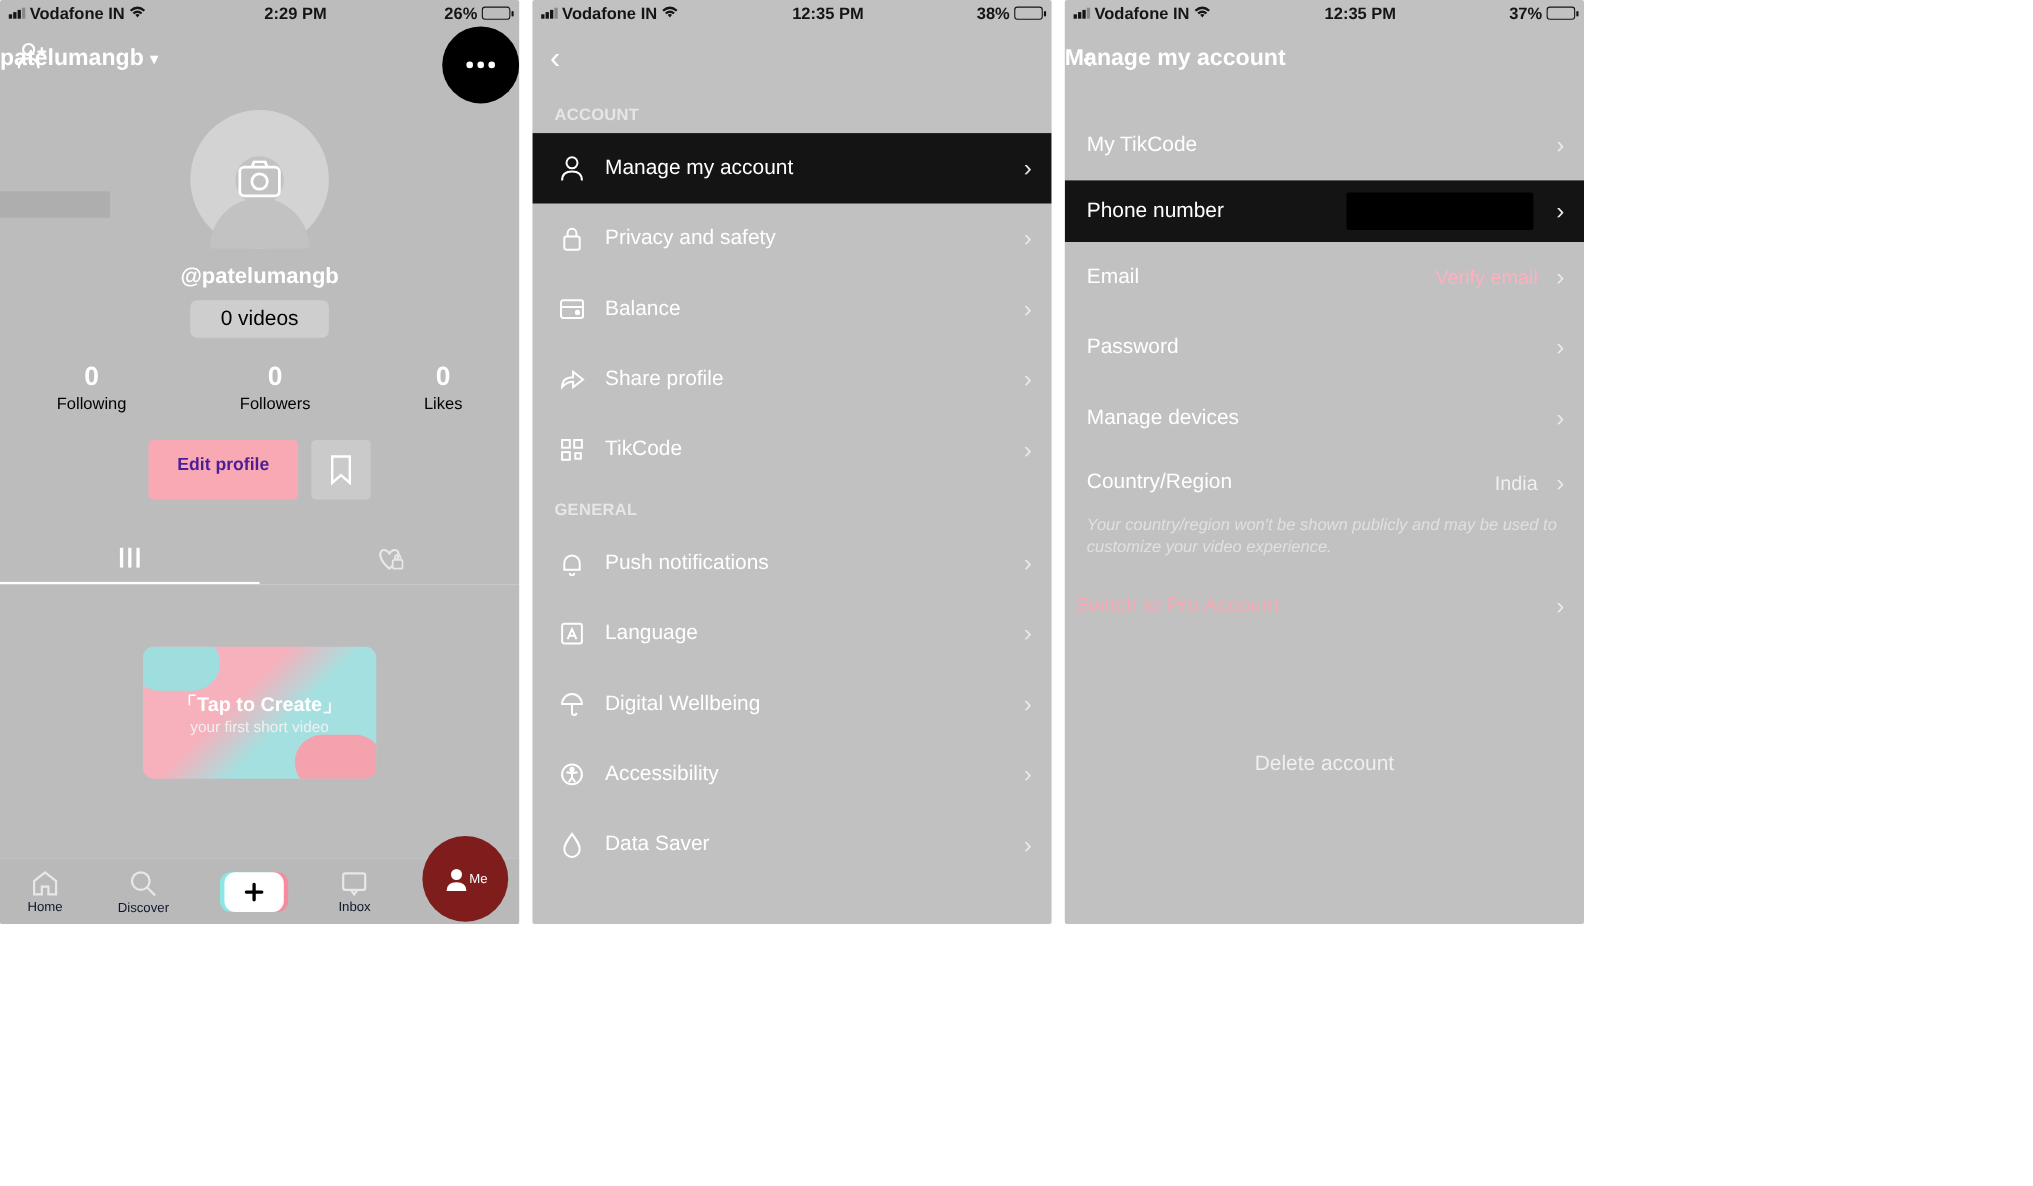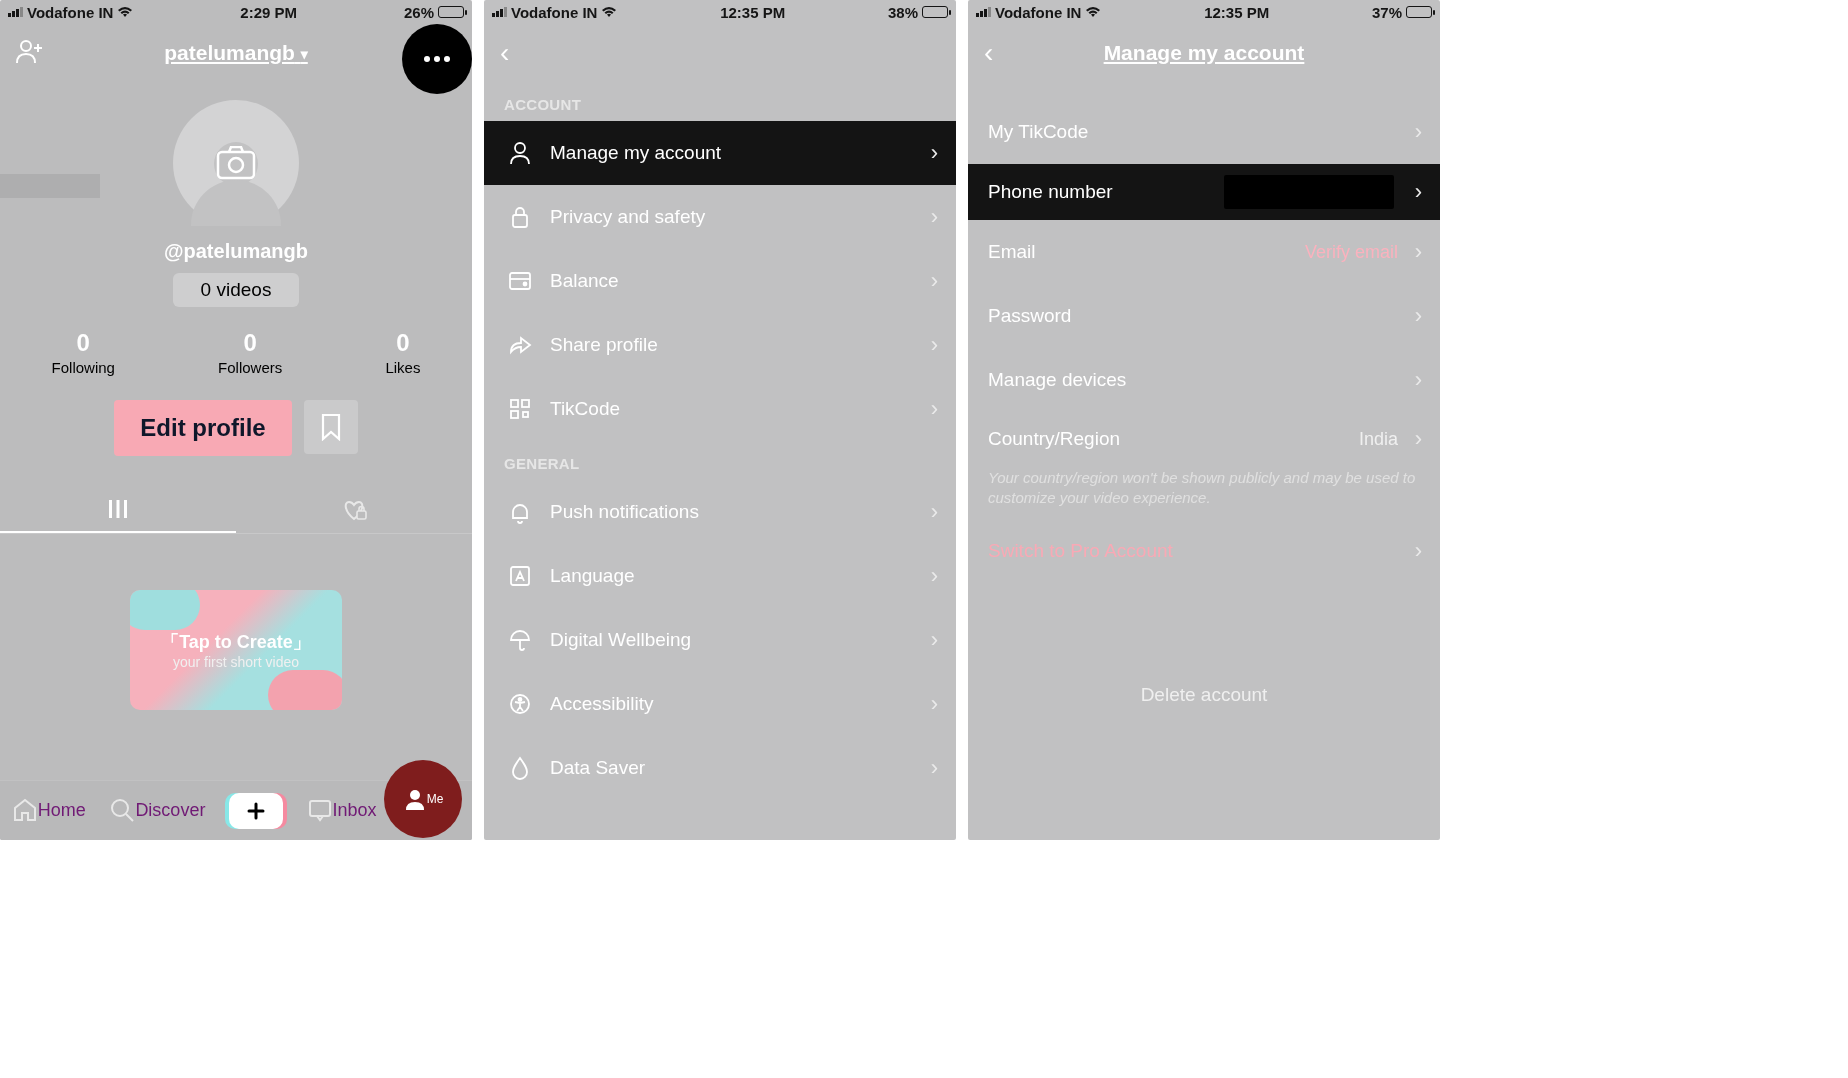--- a/index.html
+++ b/index.html
@@ -50,21 +50,21 @@
   .header {
     height: 58px;
     display: flex;
     align-items: center;
     padding: 0 16px;
     font-size: 21px;
     font-weight: 600;
     color: #fff;
     position: relative;
   }
-  .header .title { position:absolute; left:0; right:0; text-align:center; pointer-events:none;text-decoration:underline;}
+  .header .title { position:absolute; left:0; right:0; text-align:left; pointer-events:none;}
   .back-chevron { font-size: 28px; font-weight:300; }
   .more-circle {
     position:absolute; right:0px; top:0px;
     width:70px; height:70px; background:#000; border-radius:50%;
     display:flex; align-items:center; justify-content:center;
   }
   
   .avatar-wrap{ display:flex; flex-direction:column; align-items:center; padding-top:18px;}
   .avatar {
     width:126px; height:126px; border-radius:50%; background:#d3d3d4;
@@ -75,42 +75,42 @@
   }
   .avatar .head { position:absolute; bottom:40px; width:44px; height:44px; border-radius:50%; background:#c2c2c3;}
   .avatar .cam { position:absolute; }
   .handle { margin-top:14px; font-size:20px; font-weight:600; color:#fff;}
   .vid-pill { margin-top:10px; background:rgba(255,255,255,0.28); padding:6px 28px; border-radius:6px; font-size:19px; color:#000000;}
   .stats { display:flex; width:100%; justify-content:space-around; margin-top:22px;}
   .stat { text-align:center; }
   .stat .num { font-size:24px; font-weight:700; color:#fff;}
   .stat .lbl { font-size:15px; color:#000000; margin-top:2px;}
   .btn-row { display:flex; gap:12px; justify-content:center; margin-top:24px;}
-  .edit-btn { background:#f8a9b4; color:#0f172a; font-size:24px; font-weight:600; padding:14px 26px; border-radius:4px;}
+  .edit-btn { background:#f8a9b4; color:#4c1d95; font-size:16px; font-weight:600; padding:14px 26px; border-radius:4px;}
   .bookmark-btn { width:54px; height:54px; background:rgba(255,255,255,0.22); border-radius:4px; display:flex; align-items:center; justify-content:center;}
   .tab-row { display:flex; margin-top:30px; height:48px; border-bottom:1px solid rgba(255,255,255,0.18);}
   .tab-row .tab { flex:1; display:flex; align-items:center; justify-content:center; }
   .tab-row .tab.active { border-bottom:2px solid #fff;}
   .create-card {
     margin: 56px auto 0; width:212px; height:120px; border-radius:10px;
     background: linear-gradient(135deg,#f6b1bc 0%, #f6b1bc 40%, #a5e0e0 60%, #a5e0e0 100%);
     position:relative; display:flex; flex-direction:column; align-items:center; justify-content:center;
     overflow:hidden;
   }
   .create-card .blob1{position:absolute; top:-10px; left:-10px; width:80px; height:50px; background:#9fdede; border-radius:40px;}
   .create-card .blob2{position:absolute; bottom:-10px; right:-6px; width:80px; height:50px; background:#f3a2ae; border-radius:40px;}
   .create-card .t1{font-size:18px; font-weight:700; color:#fff; z-index:1;}
   .create-card .t2{font-size:14px; color:#f0f0f0; z-index:1;}
   
   .bottomnav {
     position:absolute; bottom:0; left:0; right:0; height:60px;
     display:flex; align-items:center; justify-content:space-around; background:#b9b9ba;
     border-top:1px solid rgba(255,255,255,0.12);
   }
-  .nav-item { display:flex; flex-direction:row; align-items:center; font-size:18px; color:#701a75;}
+  .nav-item { display:flex; flex-direction:column; align-items:center; font-size:12px; color:#0f172a;}
   .nav-item svg{margin-bottom:2px;}
   .plus-btn {
     width:54px; height:36px; background:#fff; border-radius:10px; display:flex; align-items:center; justify-content:center;
     box-shadow: -4px 0 0 #88e8e8, 4px 0 0 #f58aa0;
   }
   .me-circle {
     position:absolute; right:10px; bottom:2px;
     width:78px; height:78px; background:#7f1d1d; border-radius:50%;
     display:flex; flex-direction:row; align-items:center; justify-content:center;
   }
@@ -126,21 +126,21 @@
   .row .icon { width:32px; display:flex; align-items:center; justify-content:center; margin-right:14px;}
   .row .chev { position:absolute; right:18px; color:#eaeaea; font-size:22px; }
   .row .value { margin-left:auto; color:#f0f0f0; font-size:18px; padding-right:22px;}
   .row .value.pink { color:#fbb2be; font-weight:500;}
   .row .redacted { margin-left:auto; width:170px; height:34px; background:#000; border-radius:2px; margin-right:26px;}
   .toggle {
     margin-left:auto; width:54px; height:30px; border-radius:16px; background:#8ae6d6; position:relative;
   }
   .toggle:after{content:""; position:absolute; right:2px; top:2px; width:26px; height:26px; border-radius:50%; background:#fff;}
   .note { padding:2px 20px 10px; font-size:15px; color:#e0e0e0; line-height:1.35;font-style:italic;}
-  .pink-row { color:#f9a9b5; }
+  .pink-row { color:#f9a9b5;padding-left:10px; }
   .delete-row { text-align:center; justify-content:center; color:#efefef;}
   .divider { height:18px; }
   .gray-stub { position:absolute; left:0; top:174px; width:100px; height:24px; background:#aeaeaf;}
 </style>
 </head>
 <body>
 
 <div class="phone">
   <div class="statusbar">
     <div class="sb-left">

